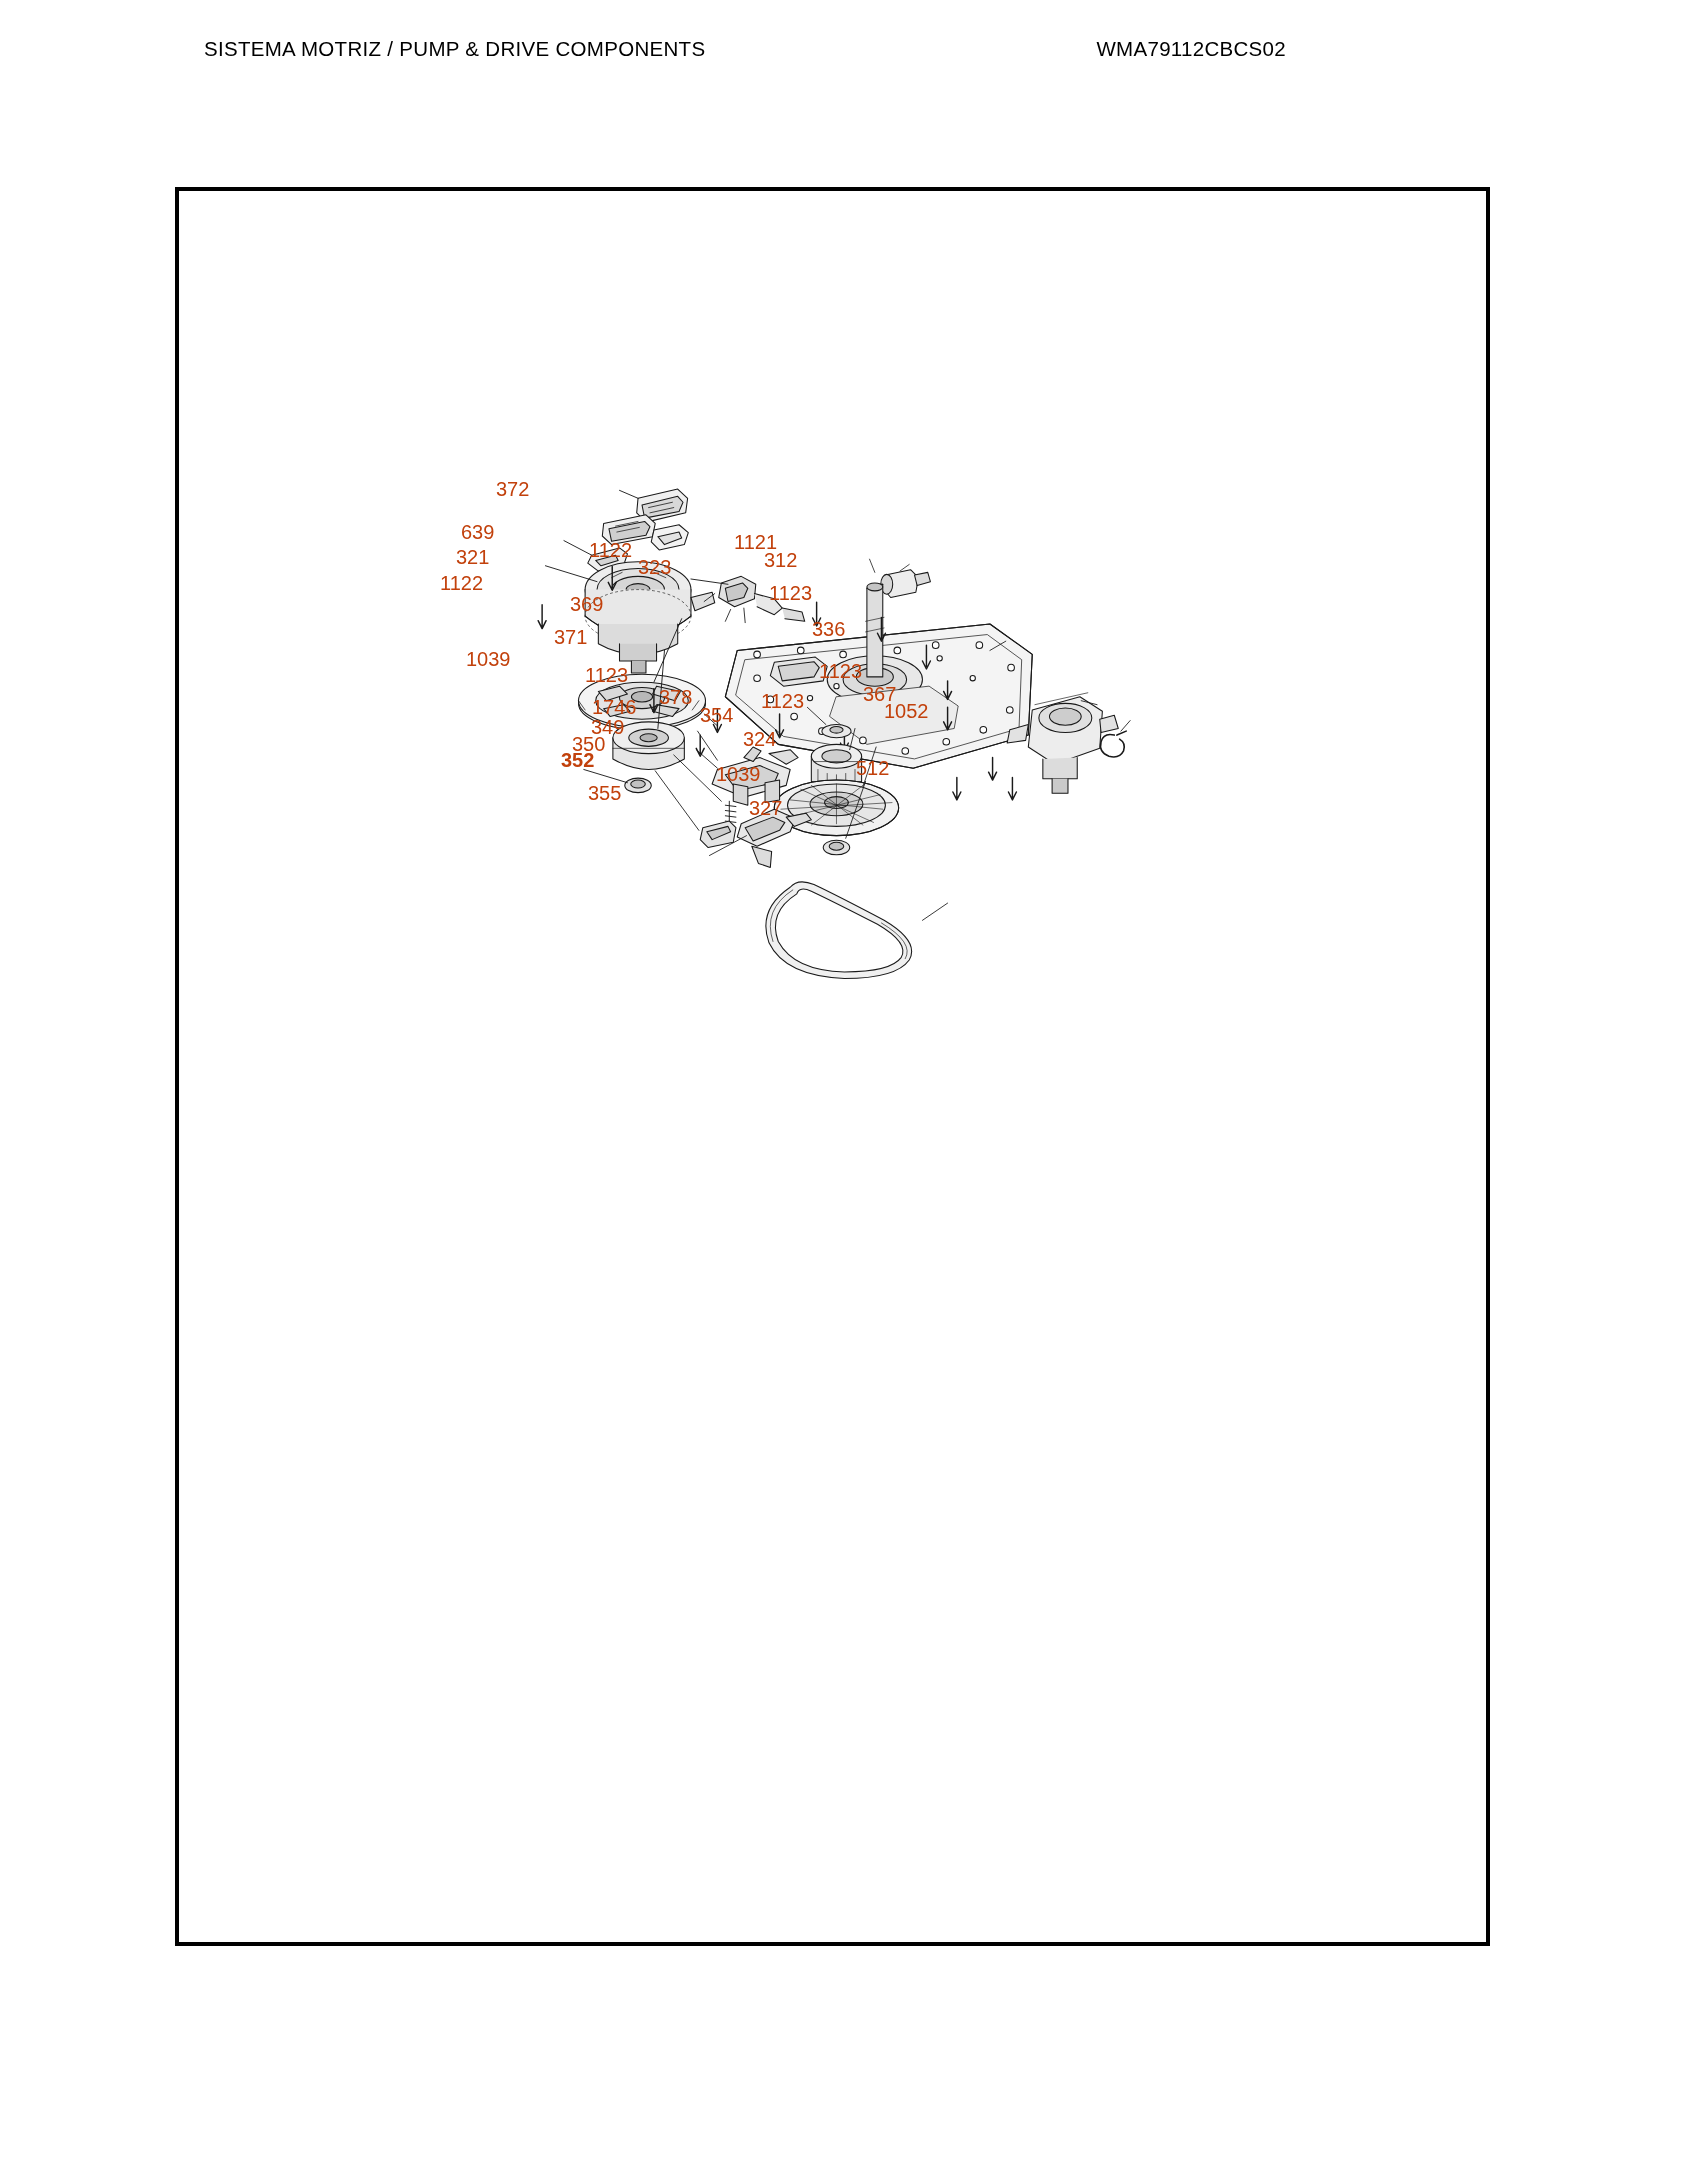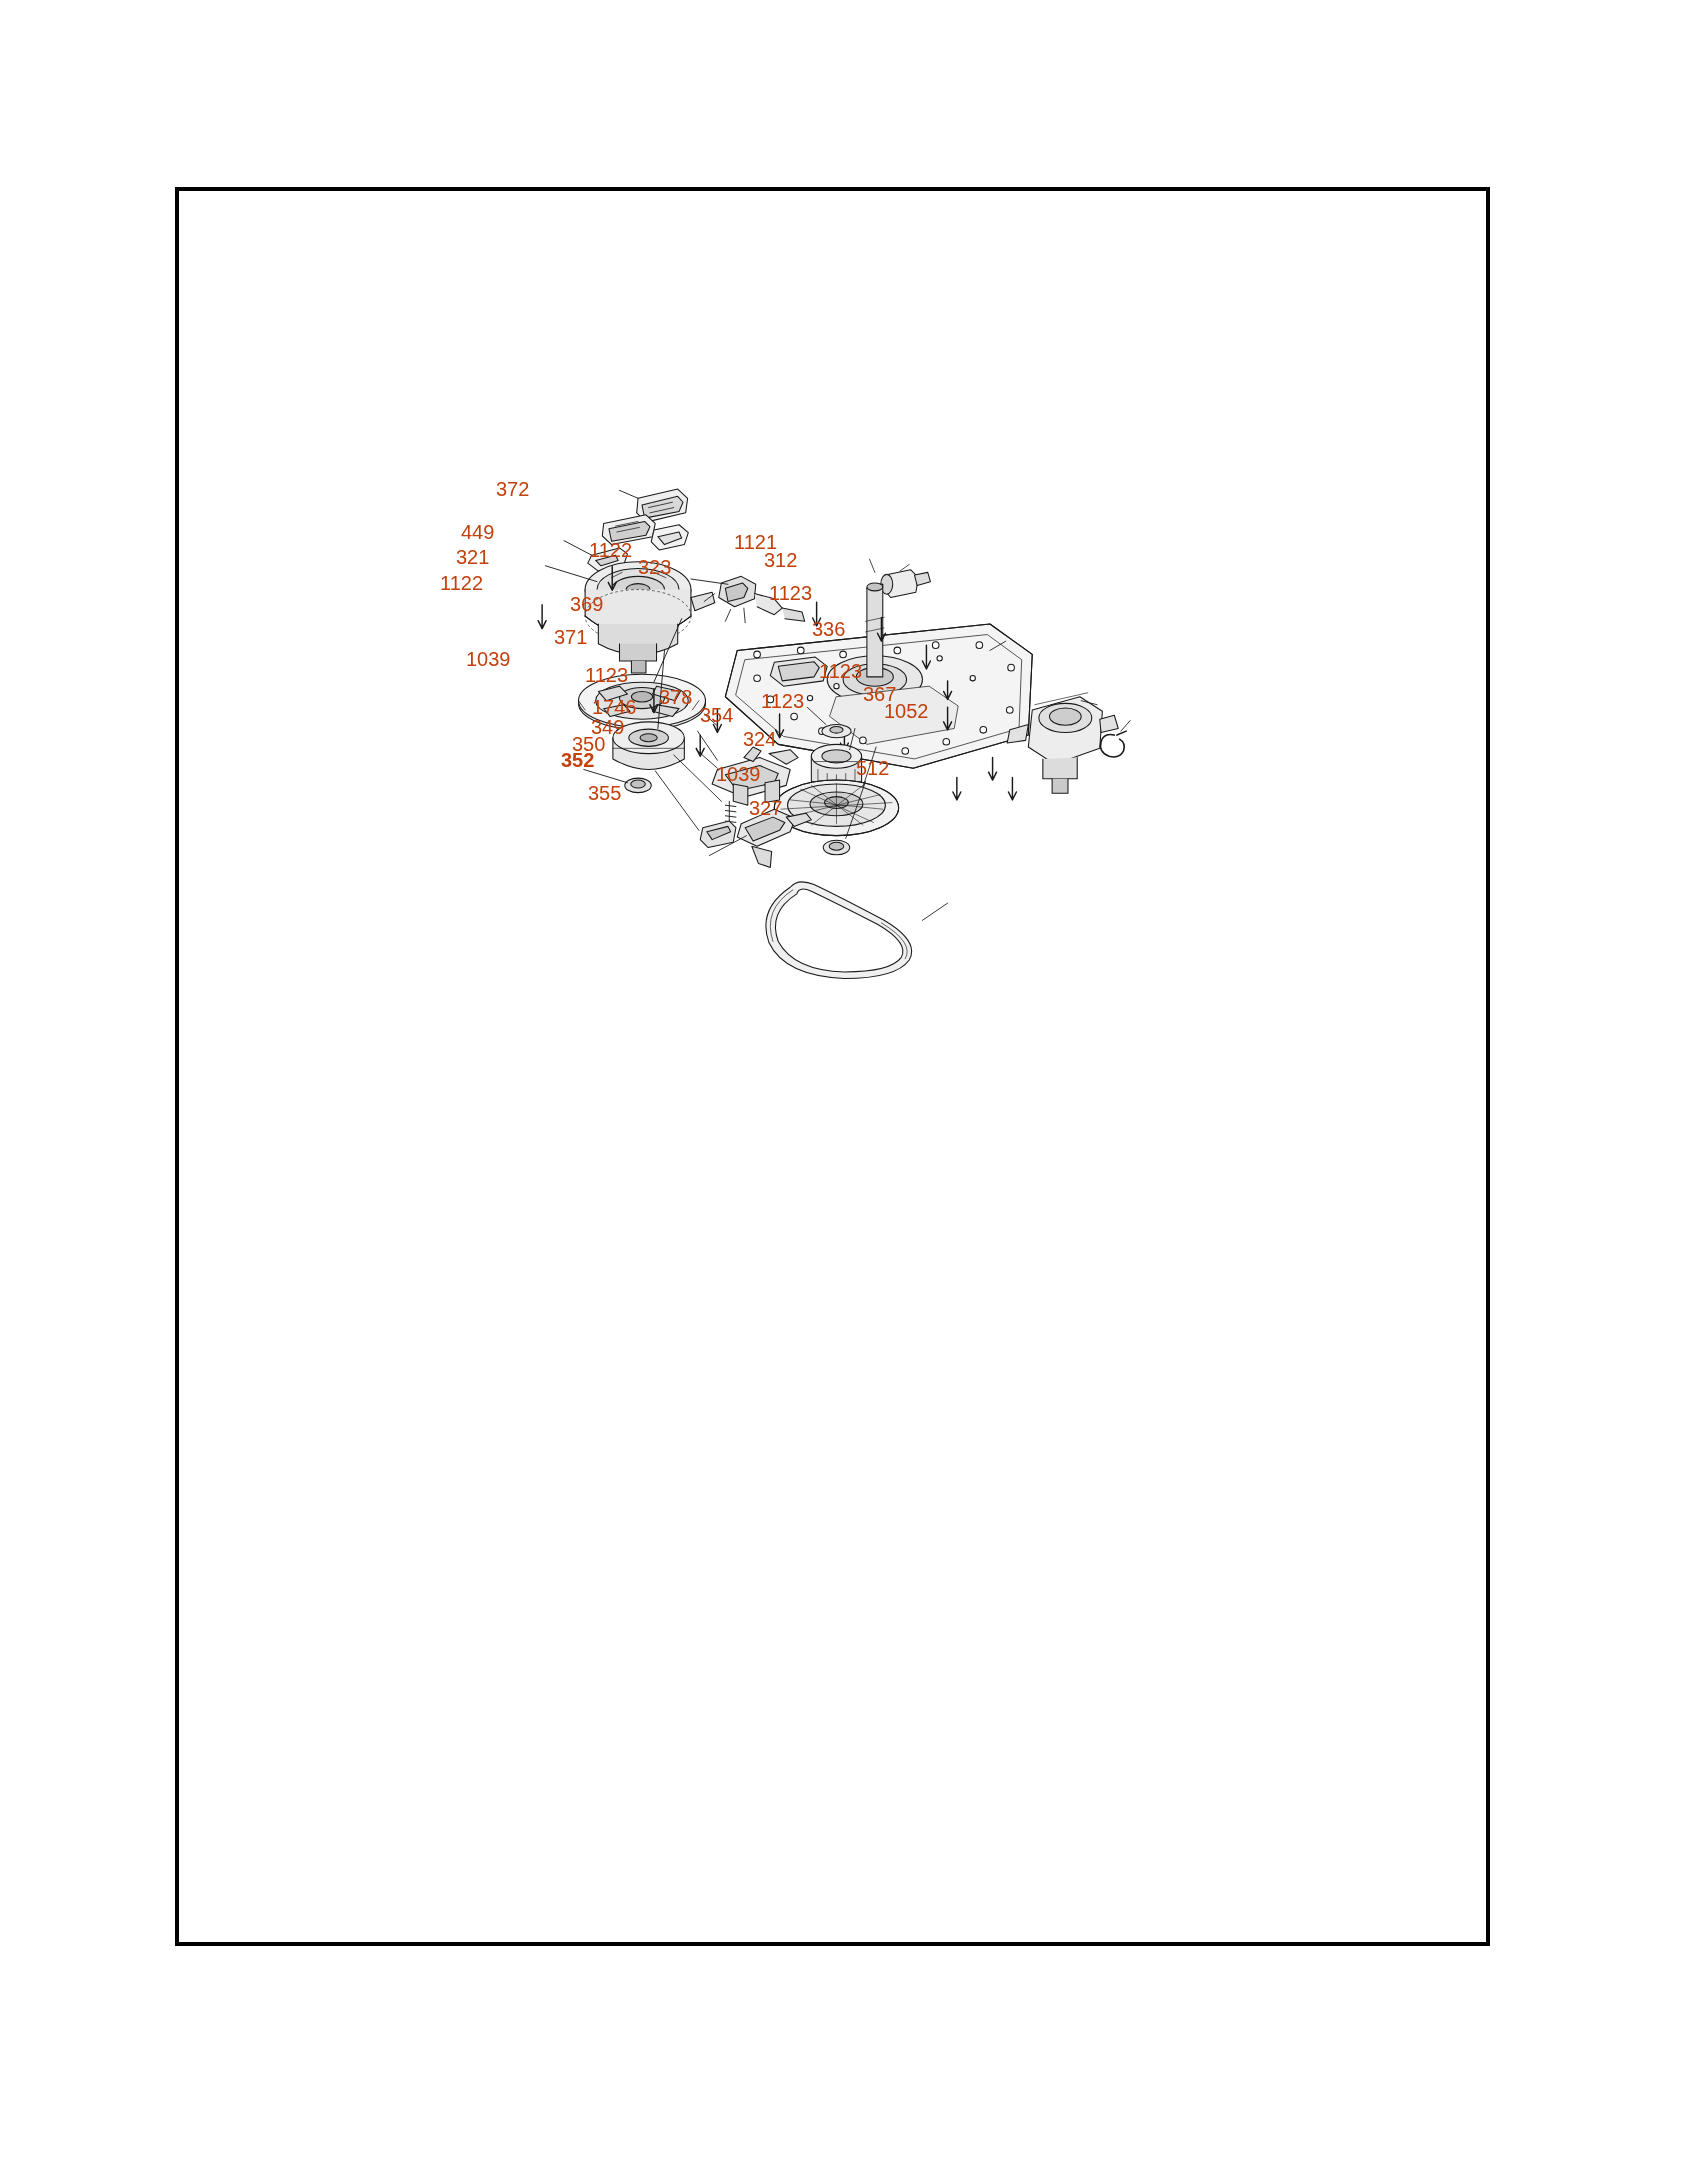--- a/index.html
+++ b/index.html
@@ -69,20 +69,24 @@
     font-family: "Liberation Sans", sans-serif;
   }
 </style>
 </head>
 <body>
 
 <div id="sheet">
 
   <div id="page-frame"></div>
 
+  <div id="title-row">
+    <div class="title-text" id="diagram-title">SISTEMA MOTRIZ / PUMP  &amp;  DRIVE COMPONENTS</div>
+    <div class="title-text" id="diagram-model">WMA79112CBCS02</div>
+  </div>
 
   <div id="drawing">
     <svg class="vec" width="1315" height="1759" viewBox="0 0 1988 2658" xmlns="http://www.w3.org/2000/svg">
       <g stroke="#1a1a1a" fill="none" stroke-width="1.6" stroke-linejoin="round" stroke-linecap="round">
 
         <g>
           <path d="M700 470 L760 456 L775 470 L772 492 L712 506 L698 492 Z" fill="#efefef"></path>
           <path d="M706 480 L760 467 L768 476 L762 490 L710 500 Z" fill="#d8d8d8"></path>
           <path d="M716 484 L752 476" stroke-width="1.2"></path>
           <path d="M718 492 L754 484" stroke-width="1.2"></path>
@@ -328,21 +332,21 @@
           <path d="M940 1068 Q896 1096 912 1140 Q936 1184 1012 1186 Q1082 1186 1098 1164 Q1110 1142 1062 1114 Q996 1080 962 1064 Q944 1056 940 1068 Z" fill="#ffffff"></path>
           <path d="M934 1062 Q888 1092 904 1140" stroke-width="1"></path>
           <path d="M1104 1166 Q1118 1142 1068 1112" stroke-width="1"></path>
         </g>
         <path d="M1130 1108 L1168 1082" stroke-width="1.3"></path>
 
       </g>
     </svg>
 
     <div class="callout" style="left:321px;  top:291px;">372</div>
-    <div class="callout" style="left:286px;  top:334px;">449</div>
+    <div class="callout" style="left:286px;  top:334px;">639</div>
     <div class="callout" style="left:281px;  top:359px;">321</div>
     <div class="callout" style="left:414px; top:352px;">1122</div>
     <div class="callout" style="left:265px; top:385px;">1122</div>
     <div class="callout" style="left:463px;  top:369px;">323</div>
     <div class="callout" style="left:559px;  top:344px;">1121</div>
     <div class="callout" style="left:589px;  top:362px;">312</div>
     <div class="callout" style="left:594px; top:395px;">1123</div>
     <div class="callout" style="left:395px;  top:406px;">369</div>
     <div class="callout" style="left:637px;  top:431px;">336</div>
     <div class="callout" style="left:379px;  top:439px;">371</div>

